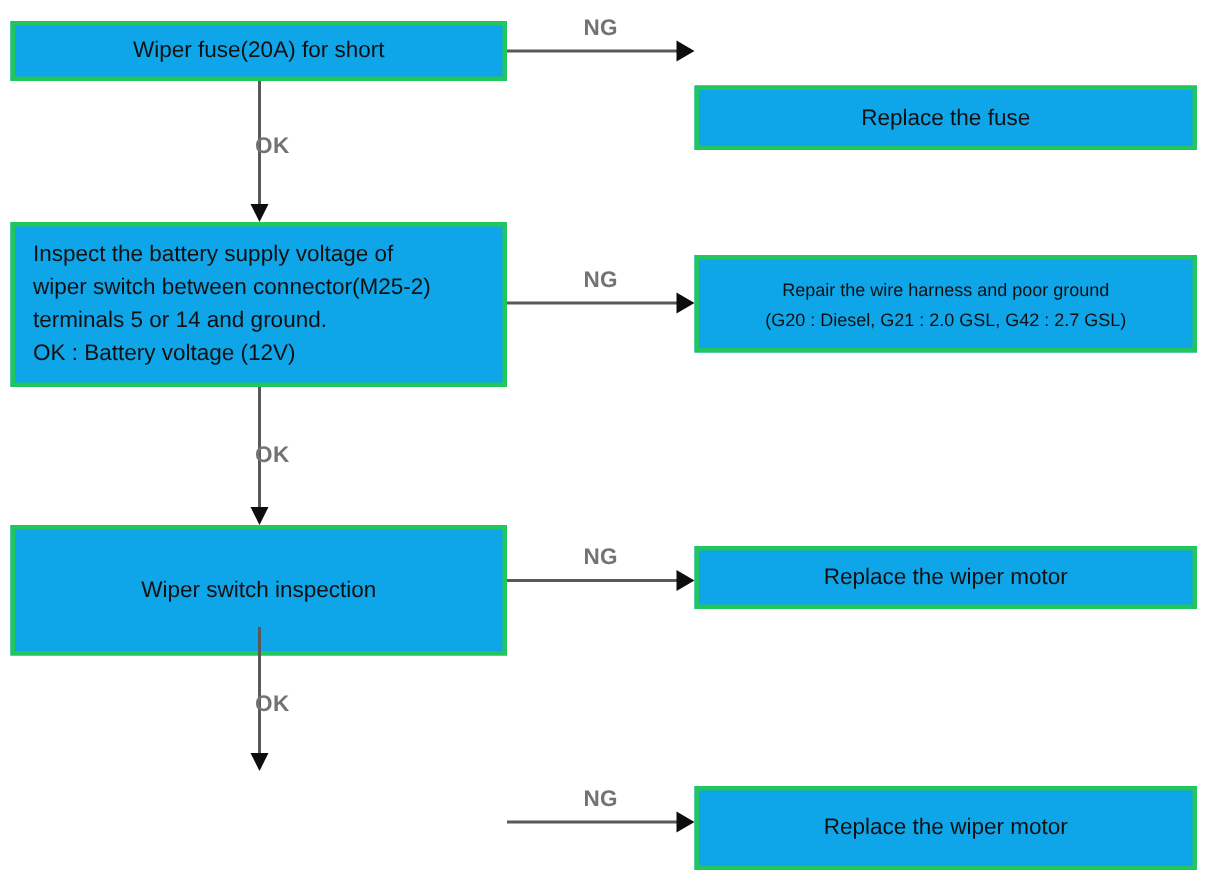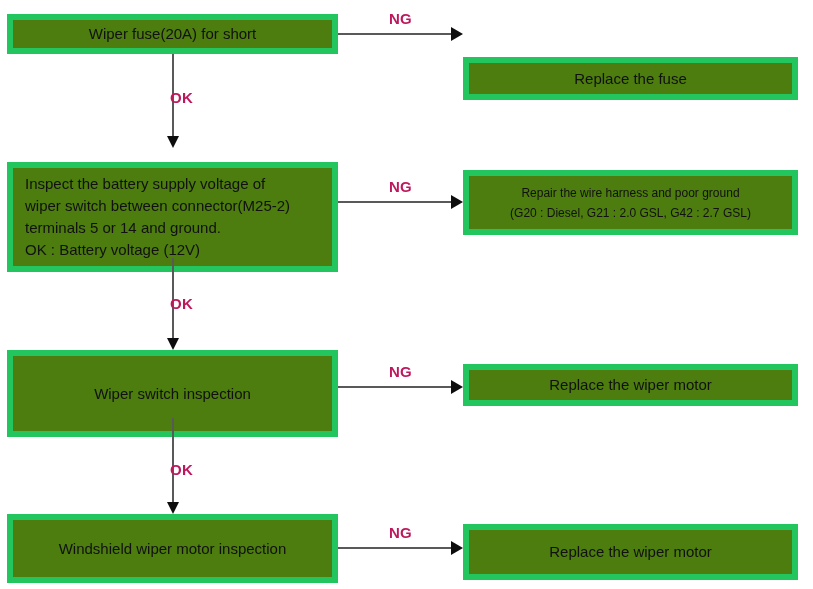--- a/index.html
+++ b/index.html
@@ -8,22 +8,22 @@
     width: 813px;
     height: 589px;
     background: #ffffff;
     font-family: "Liberation Sans", sans-serif;
     color: #111111;
     overflow: hidden;
   }
   .box {
     position: absolute;
     box-sizing: border-box;
-    border: 6px solid #22c55e;
-    background: #4d7c0f;
+    border: 3px solid #22c55e;
+    background: #0ea5e9;
     display: flex;
     align-items: center;
     justify-content: center;
     text-align: center;
     font-size: 15px;
     line-height: 20px;
     color: #111111;
     white-space: pre-line;
   }
   .box.left-col  { left: 7px;   width: 331px; }
@@ -60,21 +60,21 @@
     border-left: 6px solid transparent;
     border-right: 6px solid transparent;
     border-top: 12px solid #0d0d0d;
     left: 167px;
   }
   .lbl {
     position: absolute;
     font-size: 15px;
     font-weight: bold;
     letter-spacing: 0.3px;
-    color: #be185d;
+    color: #737373;
   }
   .lbl.ng {
     left: 338px;
     width: 125px;
     text-align: center;
   }
   .lbl.ok { left: 170px; }
 </style>
 </head>
 <body>
@@ -84,21 +84,21 @@
   <div class="box left-col" style="top:14px; height:40px;">Wiper fuse(20A) for short</div>
   <div class="hline" style="top:33px; left:338px; width:114px;"></div>
   <div class="arrow-right" style="top:27px;"></div>
   <div class="lbl ng" style="top:10px;">NG</div>
   <div class="box right-col" style="top:13px; height:43px;margin-top:44px;">Replace the fuse</div>
 
   <div class="vline" style="top:54px; height:83px;"></div>
   <div class="arrow-down" style="top:136px;"></div>
   <div class="lbl ok" style="top:89px;">OK</div>
 
-  <div class="box left-col text-left" style="top:162px; height:110px;">Inspect the battery supply voltage of
+  <div class="box left-col text-left" style="top:148px; height:110px;">Inspect the battery supply voltage of
 wiper switch between connector(M25-2)
 terminals 5 or 14 and ground.
 OK : Battery voltage (12V)</div>
   <div class="hline" style="top:201px; left:338px; width:114px;"></div>
   <div class="arrow-right" style="top:195px;"></div>
   <div class="lbl ng" style="top:178px;">NG</div>
   <div class="box right-col small" style="top:170px; height:65px;">Repair the wire harness and poor ground
 (G20 : Diesel, G21 : 2.0 GSL, G42 : 2.7 GSL)</div>
 
   <div class="vline" style="top:258px; height:80px;"></div>
@@ -108,19 +108,18 @@
   <div class="box left-col" style="top:350px; height:87px;">Wiper switch inspection</div>
   <div class="hline" style="top:386px; left:338px; width:114px;"></div>
   <div class="arrow-right" style="top:380px;"></div>
   <div class="lbl ng" style="top:363px;">NG</div>
   <div class="box right-col" style="top:364px; height:42px;">Replace the wiper motor</div>
 
   <div class="vline" style="top:418px; height:84px;"></div>
   <div class="arrow-down" style="top:502px;"></div>
   <div class="lbl ok" style="top:461px;">OK</div>
 
-  <div class="box left-col" style="top:514px; height:69px;">Windshield wiper motor inspection</div>
   <div class="hline" style="top:547px; left:338px; width:114px;"></div>
   <div class="arrow-right" style="top:541px;"></div>
   <div class="lbl ng" style="top:524px;">NG</div>
   <div class="box right-col" style="top:524px; height:56px;">Replace the wiper motor</div>
 
 </div>
 
 </body></html>

